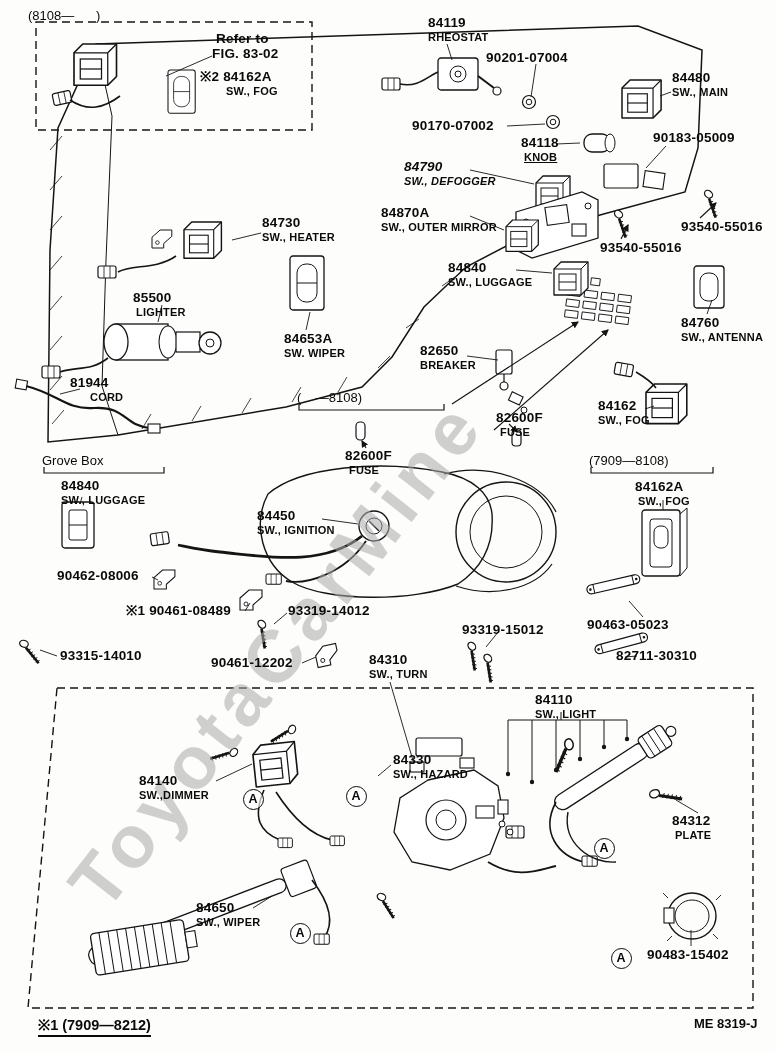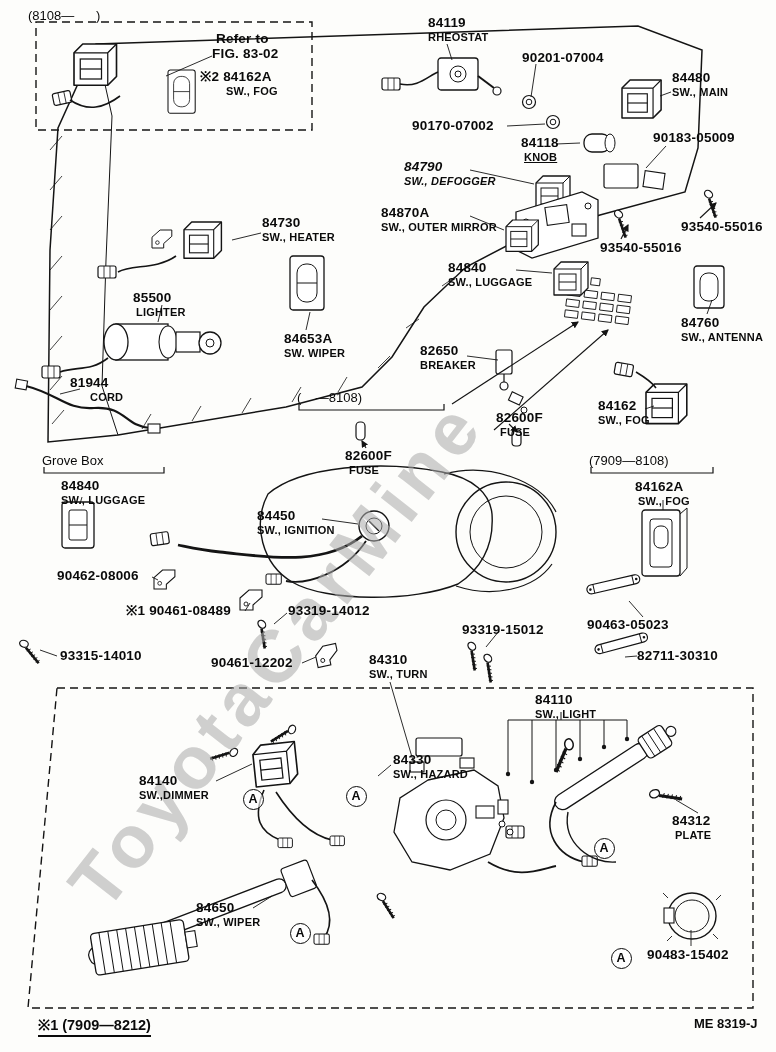--- a/index.html
+++ b/index.html
@@ -366,21 +366,21 @@
   </g>
 </svg>
 
 <div class="watermark">ToyotaCarMine</div>
 
 <div id="labels-layer">
       <div class="lbl" style="left: 216px; top: 32px;"><span class="num">Refer to</span></div>
       <div class="lbl" style="left: 212px; top: 47px;"><span class="num">FIG. 83-02</span></div>
       <div class="lbl" style="left: 200px; top: 70px;"><span class="num">※2 84162A</span><span class="sub" style="margin-left: 26px;">SW., FOG</span></div>
       <div class="lbl" style="left: 428px; top: 16px;"><span class="num">84119</span><span class="sub">RHEOSTAT</span></div>
-      <div class="lbl" style="left: 486px; top: 51px; margin-left: 36px;"><span class="num">90201-07004</span></div>
+      <div class="lbl" style="left: 486px; top: 51px;"><span class="num">90201-07004</span></div>
       <div class="lbl" style="left: 672px; top: 71px;"><span class="num">84480</span><span class="sub">SW., MAIN</span></div>
       <div class="lbl" style="left: 412px; top: 119px;"><span class="num">90170-07002</span></div>
       <div class="lbl" style="left: 521px; top: 136px;"><span class="num">84118</span><span class="sub" style="margin-left: 3px; text-decoration: underline;">KNOB</span></div>
       <div class="lbl" style="left: 653px; top: 131px;"><span class="num">90183-05009</span></div>
       <div class="lbl" style="left: 404px; top: 160px; font-style: italic;"><span class="num">84790</span><span class="sub">SW., DEFOGGER</span></div>
       <div class="lbl" style="left: 381px; top: 206px;"><span class="num">84870A</span><span class="sub">SW., OUTER MIRROR</span></div>
       <div class="lbl" style="left: 262px; top: 216px;"><span class="num">84730</span><span class="sub">SW., HEATER</span></div>
       <div class="lbl" style="left: 681px; top: 220px;"><span class="num">93540-55016</span></div>
       <div class="lbl" style="left: 600px; top: 241px;"><span class="num">93540-55016</span></div>
       <div class="lbl" style="left: 448px; top: 261px;"><span class="num">84840</span><span class="sub">SW., LUGGAGE</span></div>
@@ -396,21 +396,21 @@
       <div class="lbl" style="left: 635px; top: 480px;"><span class="num">84162A</span><span class="sub" style="margin-left: 3px;">SW., FOG</span></div>
       <div class="lbl" style="left: 257px; top: 509px;"><span class="num">84450</span><span class="sub">SW., IGNITION</span></div>
       <div class="lbl" style="left: 57px; top: 569px;"><span class="num">90462-08006</span></div>
       <div class="lbl" style="left: 126px; top: 604px;"><span class="num">※1 90461-08489</span></div>
       <div class="lbl" style="left: 288px; top: 604px;"><span class="num">93319-14012</span></div>
       <div class="lbl" style="left: 587px; top: 618px;"><span class="num">90463-05023</span></div>
       <div class="lbl" style="left: 462px; top: 623px;"><span class="num">93319-15012</span></div>
       <div class="lbl" style="left: 60px; top: 649px;"><span class="num">93315-14010</span></div>
       <div class="lbl" style="left: 211px; top: 656px;"><span class="num">90461-12202</span></div>
       <div class="lbl" style="left: 369px; top: 653px;"><span class="num">84310</span><span class="sub">SW., TURN</span></div>
-      <div class="lbl" style="left: 637px; top: 649px;"><span class="num">82711-30310</span></div>
+      <div class="lbl" style="left: 616px; top: 649px;"><span class="num">82711-30310</span></div>
       <div class="lbl" style="left: 535px; top: 693px;"><span class="num">84110</span><span class="sub">SW., LIGHT</span></div>
       <div class="lbl" style="left: 139px; top: 774px;"><span class="num">84140</span><span class="sub">SW.,DIMMER</span></div>
       <div class="lbl" style="left: 393px; top: 753px;"><span class="num">84330</span><span class="sub">SW., HAZARD</span></div>
       <div class="lbl" style="left: 672px; top: 814px;"><span class="num">84312</span><span class="sub" style="margin-left: 3px; text-align: center;">PLATE</span></div>
       <div class="lbl" style="left: 196px; top: 901px;"><span class="num">84650</span><span class="sub">SW., WIPER</span></div>
       <div class="lbl" style="left: 647px; top: 948px;"><span class="num">90483-15402</span></div>
       <div class="marker" style="left: 242.5px; top: 788.5px;">A</div>
       <div class="marker" style="left: 345.5px; top: 785.5px;">A</div>
       <div class="marker" style="left: 593.5px; top: 837.5px;">A</div>
       <div class="marker" style="left: 289.5px; top: 922.5px;">A</div>

